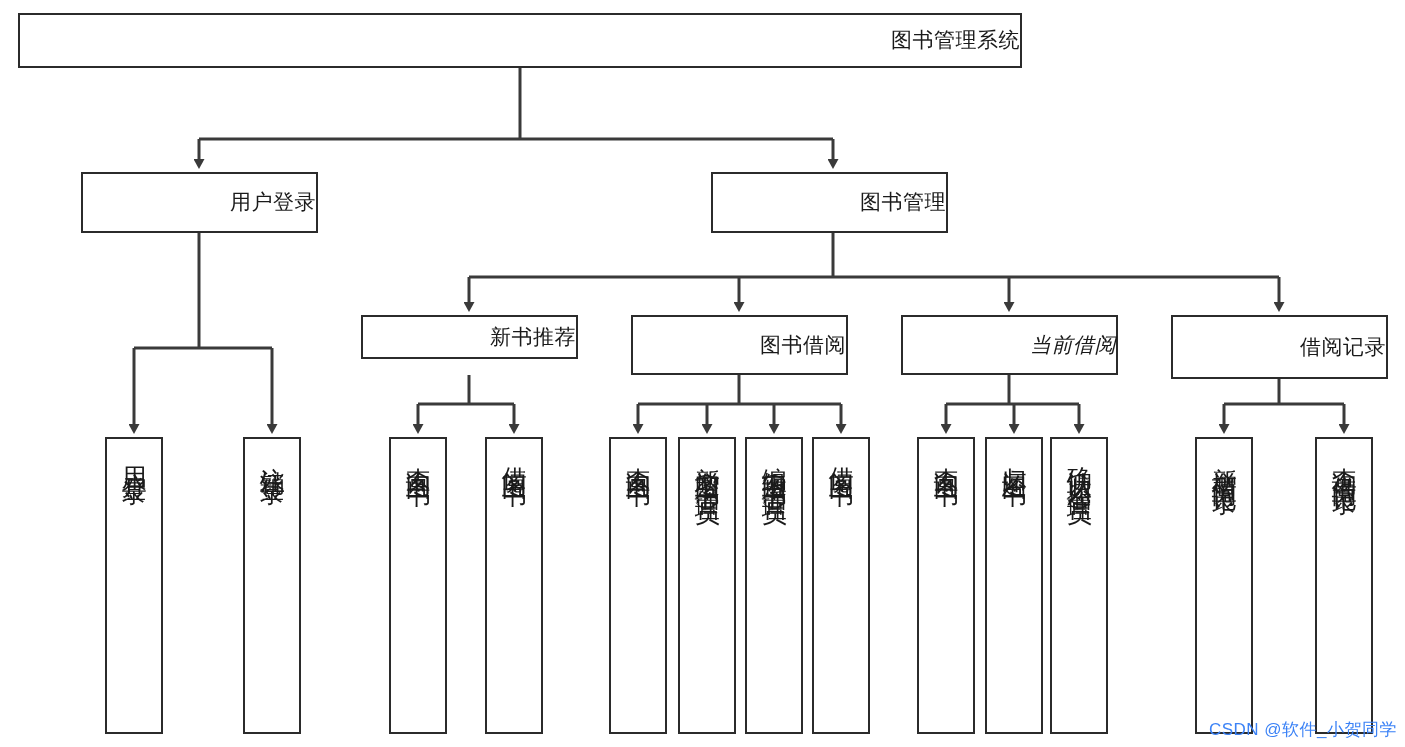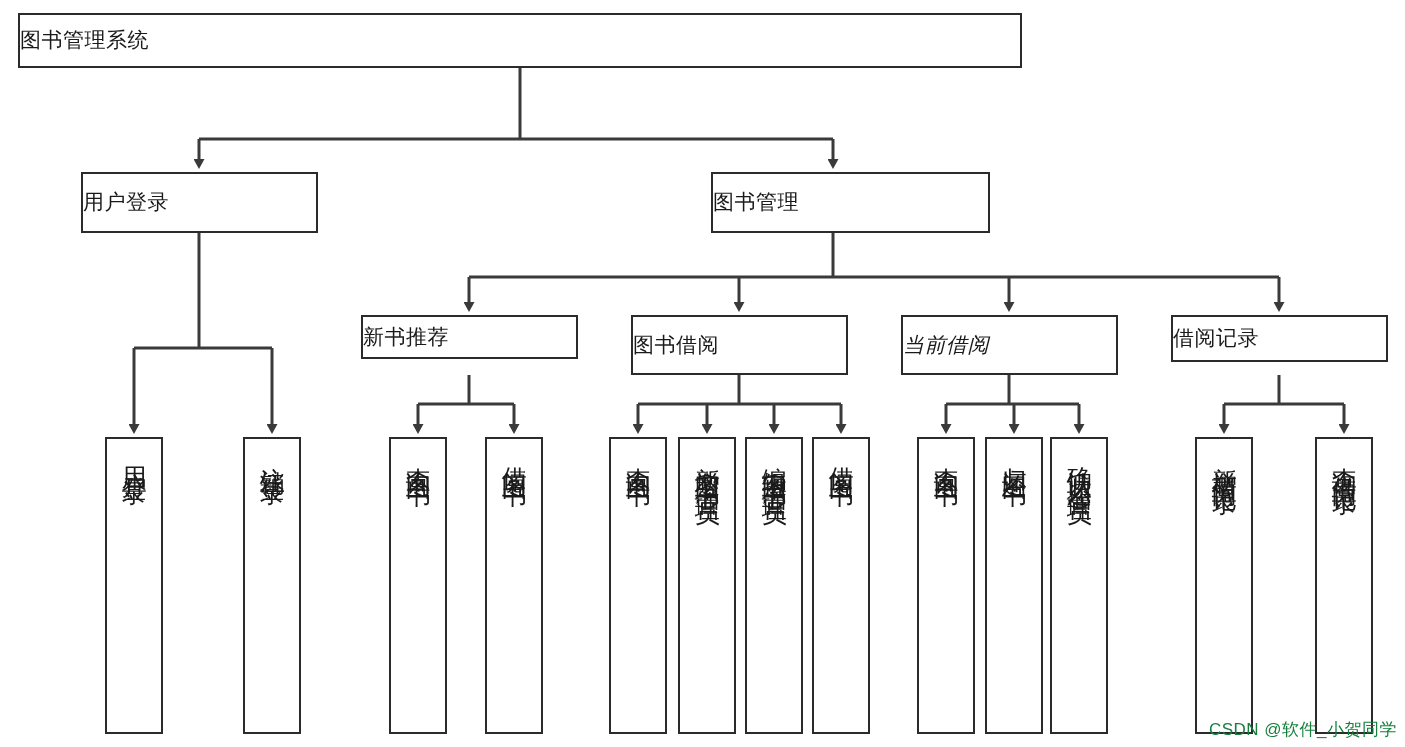--- a/index.html
+++ b/index.html
@@ -25,21 +25,21 @@
     height: 747px;
     pointer-events: none;
   }
   .node {
     position: absolute;
     box-sizing: border-box;
     background: #ffffff;
     border: 2px solid #2b2b2b;
     display: flex;
     align-items: center;
-    justify-content: flex-start;
+    justify-content: flex-end;
     color: #1a1a1a;
     line-height: 1.18;
   }
   .node .lbl {
     display: block;
     text-align: center;
     white-space: nowrap;
   }
   .node.horiz .lbl {
     font-size: 21px;
@@ -55,21 +55,21 @@
     text-orientation: upright;
     font-size: 25px;
     letter-spacing: 5px;
     white-space: nowrap;
   }
   .watermark {
     position: absolute;
     right: 8px;
     bottom: 6px;
     font-size: 17px;
-    color: #15803d;
+    color: #3b82f6;
     white-space: nowrap;
     letter-spacing: 0.5px;
   }
 </style>
 </head>
 <body>
 
 <div id="canvas">
 
   <svg class="wires" viewBox="0 0 1405 747" xmlns="http://www.w3.org/2000/svg">
@@ -122,34 +122,34 @@
     </g>
   </svg>
 
   <div class="node horiz" style="left:18px; top:13px; width:1004px; height:55px;">
     <span class="lbl">图书管理系统</span>
   </div>
 
   <div class="node horiz" style="left:81px; top:172px; width:237px; height:61px;">
     <span class="lbl">用户登录</span>
   </div>
-  <div class="node horiz" style="left:711px; top:172px; width:279px; height:61px;">
+  <div class="node horiz" style="left:711px; top:172px; width:237px; height:61px;">
     <span class="lbl">图书管理</span>
   </div>
 
   <div class="node horiz" style="left:361px; top:315px; width:217px; height:44px;">
     <span class="lbl">新书推荐</span>
   </div>
   <div class="node horiz" style="left:631px; top:315px; width:217px; height:60px;">
     <span class="lbl">图书借阅</span>
   </div>
   <div class="node horiz" style="left:901px; top:315px; width:217px; height:60px;font-style:italic;">
     <span class="lbl">当前借阅</span>
   </div>
-  <div class="node horiz" style="left:1171px; top:315px; width:217px; height:47px;">
+  <div class="node horiz" style="left:1171px; top:315px; width:217px; height:64px;">
     <span class="lbl">借阅记录</span>
   </div>
 
   <div class="node vert" style="left:105px; top:437px; width:58px; height:297px;">
     <span class="lbl">用户登录</span>
   </div>
   <div class="node vert" style="left:243px; top:437px; width:58px; height:297px;">
     <span class="lbl">注销登录</span>
   </div>
   <div class="node vert" style="left:389px; top:437px; width:58px; height:297px;">

